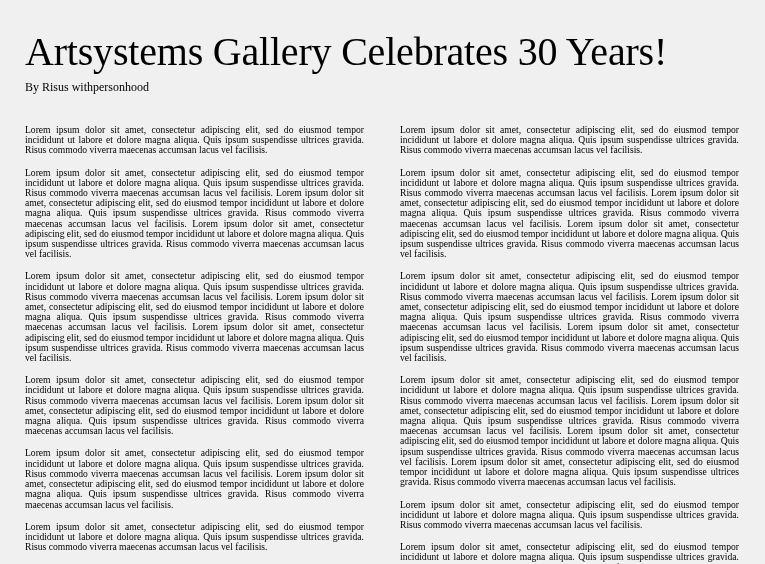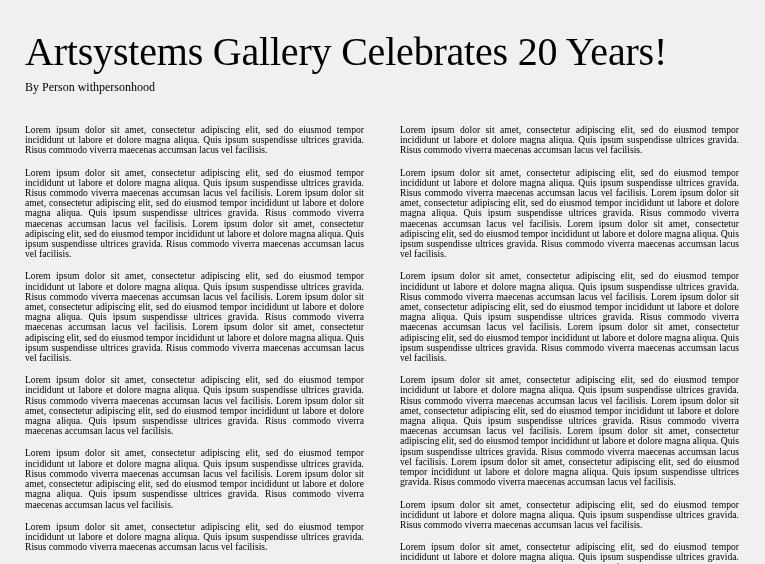--- a/index.html
+++ b/index.html
@@ -56,22 +56,22 @@
     font-size: 9.6px;
     line-height: 10.2px;
     text-align: justify;
     letter-spacing: 0;
   }
 </style>
 </head>
 <body>
 
 <div class="page">
-  <h1 class="title">Artsystems Gallery Celebrates 20 Years!</h1>
-  <p class="byline">By Person withpersonhood</p>
+  <h1 class="title">Artsystems Gallery Celebrates 30 Years!</h1>
+  <p class="byline">By Risus withpersonhood</p>
 
   <div class="columns">
     <div class="col">
       <p>Lorem ipsum dolor sit amet, consectetur adipiscing elit, sed do eiusmod tempor incididunt ut labore et dolore magna aliqua. Quis ipsum suspendisse ultrices gravida. Risus commodo viverra maecenas accumsan lacus vel facilisis.</p>
       <p>Lorem ipsum dolor sit amet, consectetur adipiscing elit, sed do eiusmod tempor incididunt ut labore et dolore magna aliqua. Quis ipsum suspendisse ultrices gravida. Risus commodo viverra maecenas accumsan lacus vel facilisis. Lorem ipsum dolor sit amet, consectetur adipiscing elit, sed do eiusmod tempor incididunt ut labore et dolore magna aliqua. Quis ipsum suspendisse ultrices gravida. Risus commodo viverra maecenas accumsan lacus vel facilisis. Lorem ipsum dolor sit amet, consectetur adipiscing elit, sed do eiusmod tempor incididunt ut labore et dolore magna aliqua. Quis ipsum suspendisse ultrices gravida. Risus commodo viverra maecenas accumsan lacus vel facilisis.</p>
       <p>Lorem ipsum dolor sit amet, consectetur adipiscing elit, sed do eiusmod tempor incididunt ut labore et dolore magna aliqua. Quis ipsum suspendisse ultrices gravida. Risus commodo viverra maecenas accumsan lacus vel facilisis. Lorem ipsum dolor sit amet, consectetur adipiscing elit, sed do eiusmod tempor incididunt ut labore et dolore magna aliqua. Quis ipsum suspendisse ultrices gravida. Risus commodo viverra maecenas accumsan lacus vel facilisis. Lorem ipsum dolor sit amet, consectetur adipiscing elit, sed do eiusmod tempor incididunt ut labore et dolore magna aliqua. Quis ipsum suspendisse ultrices gravida. Risus commodo viverra maecenas accumsan lacus vel facilisis.</p>
       <p>Lorem ipsum dolor sit amet, consectetur adipiscing elit, sed do eiusmod tempor incididunt ut labore et dolore magna aliqua. Quis ipsum suspendisse ultrices gravida. Risus commodo viverra maecenas accumsan lacus vel facilisis. Lorem ipsum dolor sit amet, consectetur adipiscing elit, sed do eiusmod tempor incididunt ut labore et dolore magna aliqua. Quis ipsum suspendisse ultrices gravida. Risus commodo viverra maecenas accumsan lacus vel facilisis.</p>
       <p>Lorem ipsum dolor sit amet, consectetur adipiscing elit, sed do eiusmod tempor incididunt ut labore et dolore magna aliqua. Quis ipsum suspendisse ultrices gravida. Risus commodo viverra maecenas accumsan lacus vel facilisis. Lorem ipsum dolor sit amet, consectetur adipiscing elit, sed do eiusmod tempor incididunt ut labore et dolore magna aliqua. Quis ipsum suspendisse ultrices gravida. Risus commodo viverra maecenas accumsan lacus vel facilisis.</p>
       <p>Lorem ipsum dolor sit amet, consectetur adipiscing elit, sed do eiusmod tempor incididunt ut labore et dolore magna aliqua. Quis ipsum suspendisse ultrices gravida. Risus commodo viverra maecenas accumsan lacus vel facilisis.</p>
       <p>Lorem ipsum dolor sit amet, consectetur adipiscing elit, sed do eiusmod tempor incididunt ut labore et dolore magna aliqua. Quis ipsum suspendisse ultrices gravida. Risus commodo viverra maecenas accumsan lacus vel facilisis. Lorem ipsum dolor sit amet, consectetur adipiscing elit, sed do eiusmod tempor incididunt ut labore et dolore magna aliqua. Quis ipsum suspendisse ultrices gravida. Risus commodo viverra maecenas accumsan lacus vel facilisis.</p>

